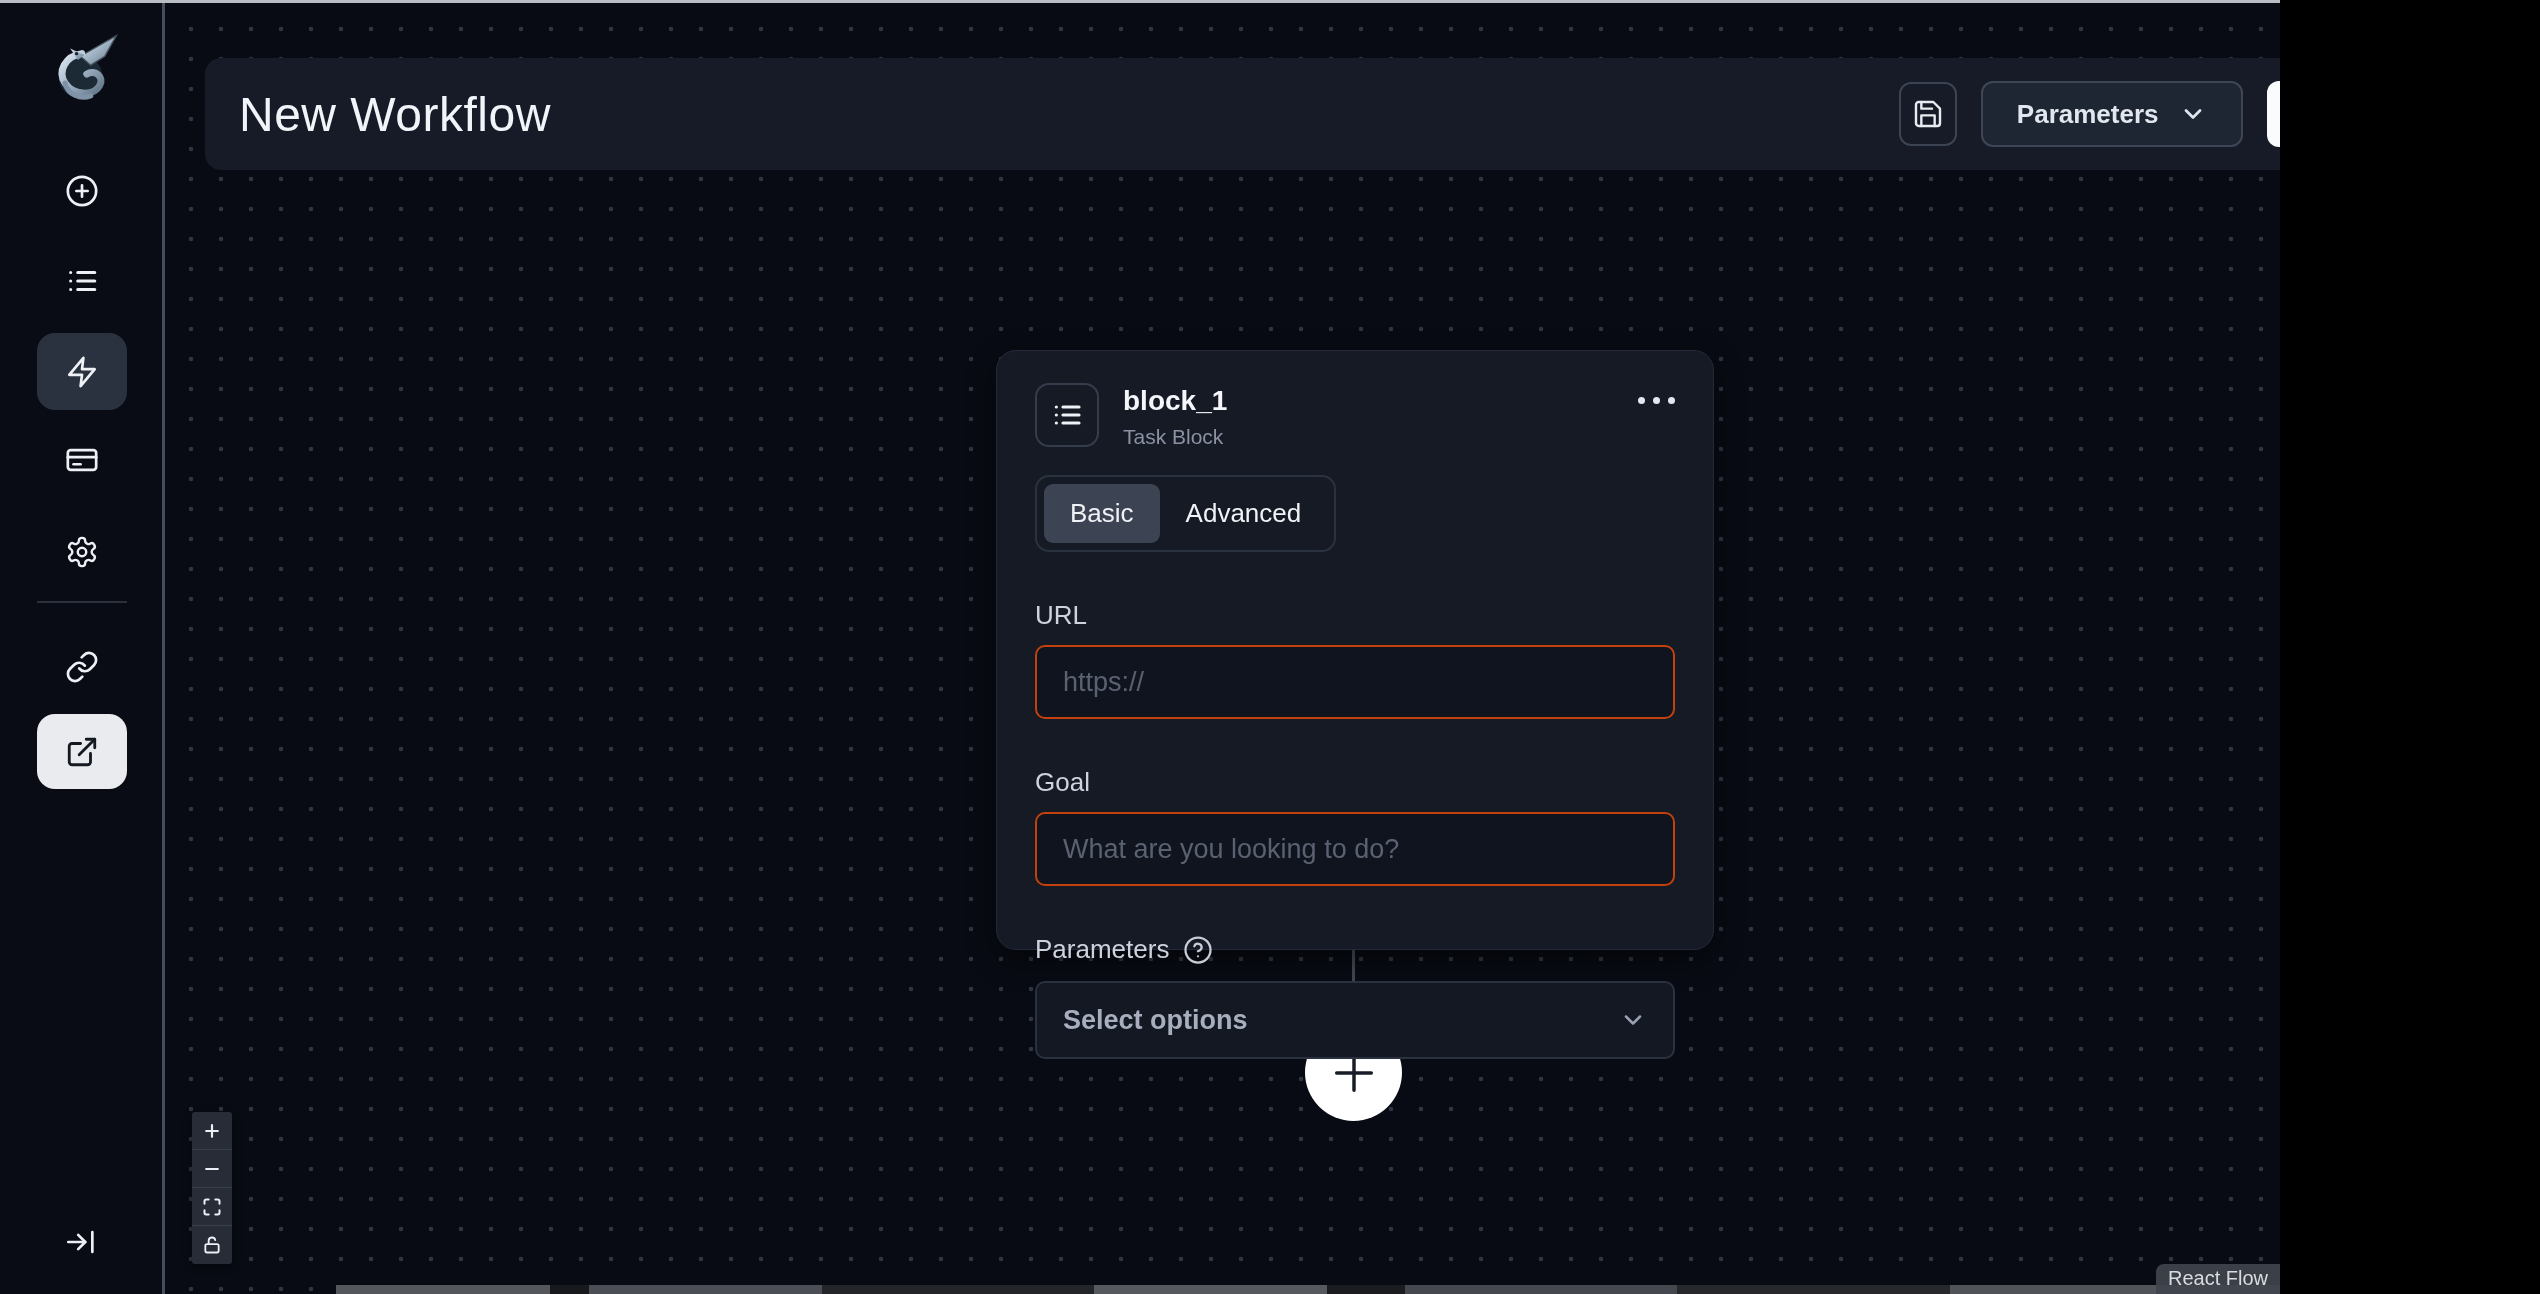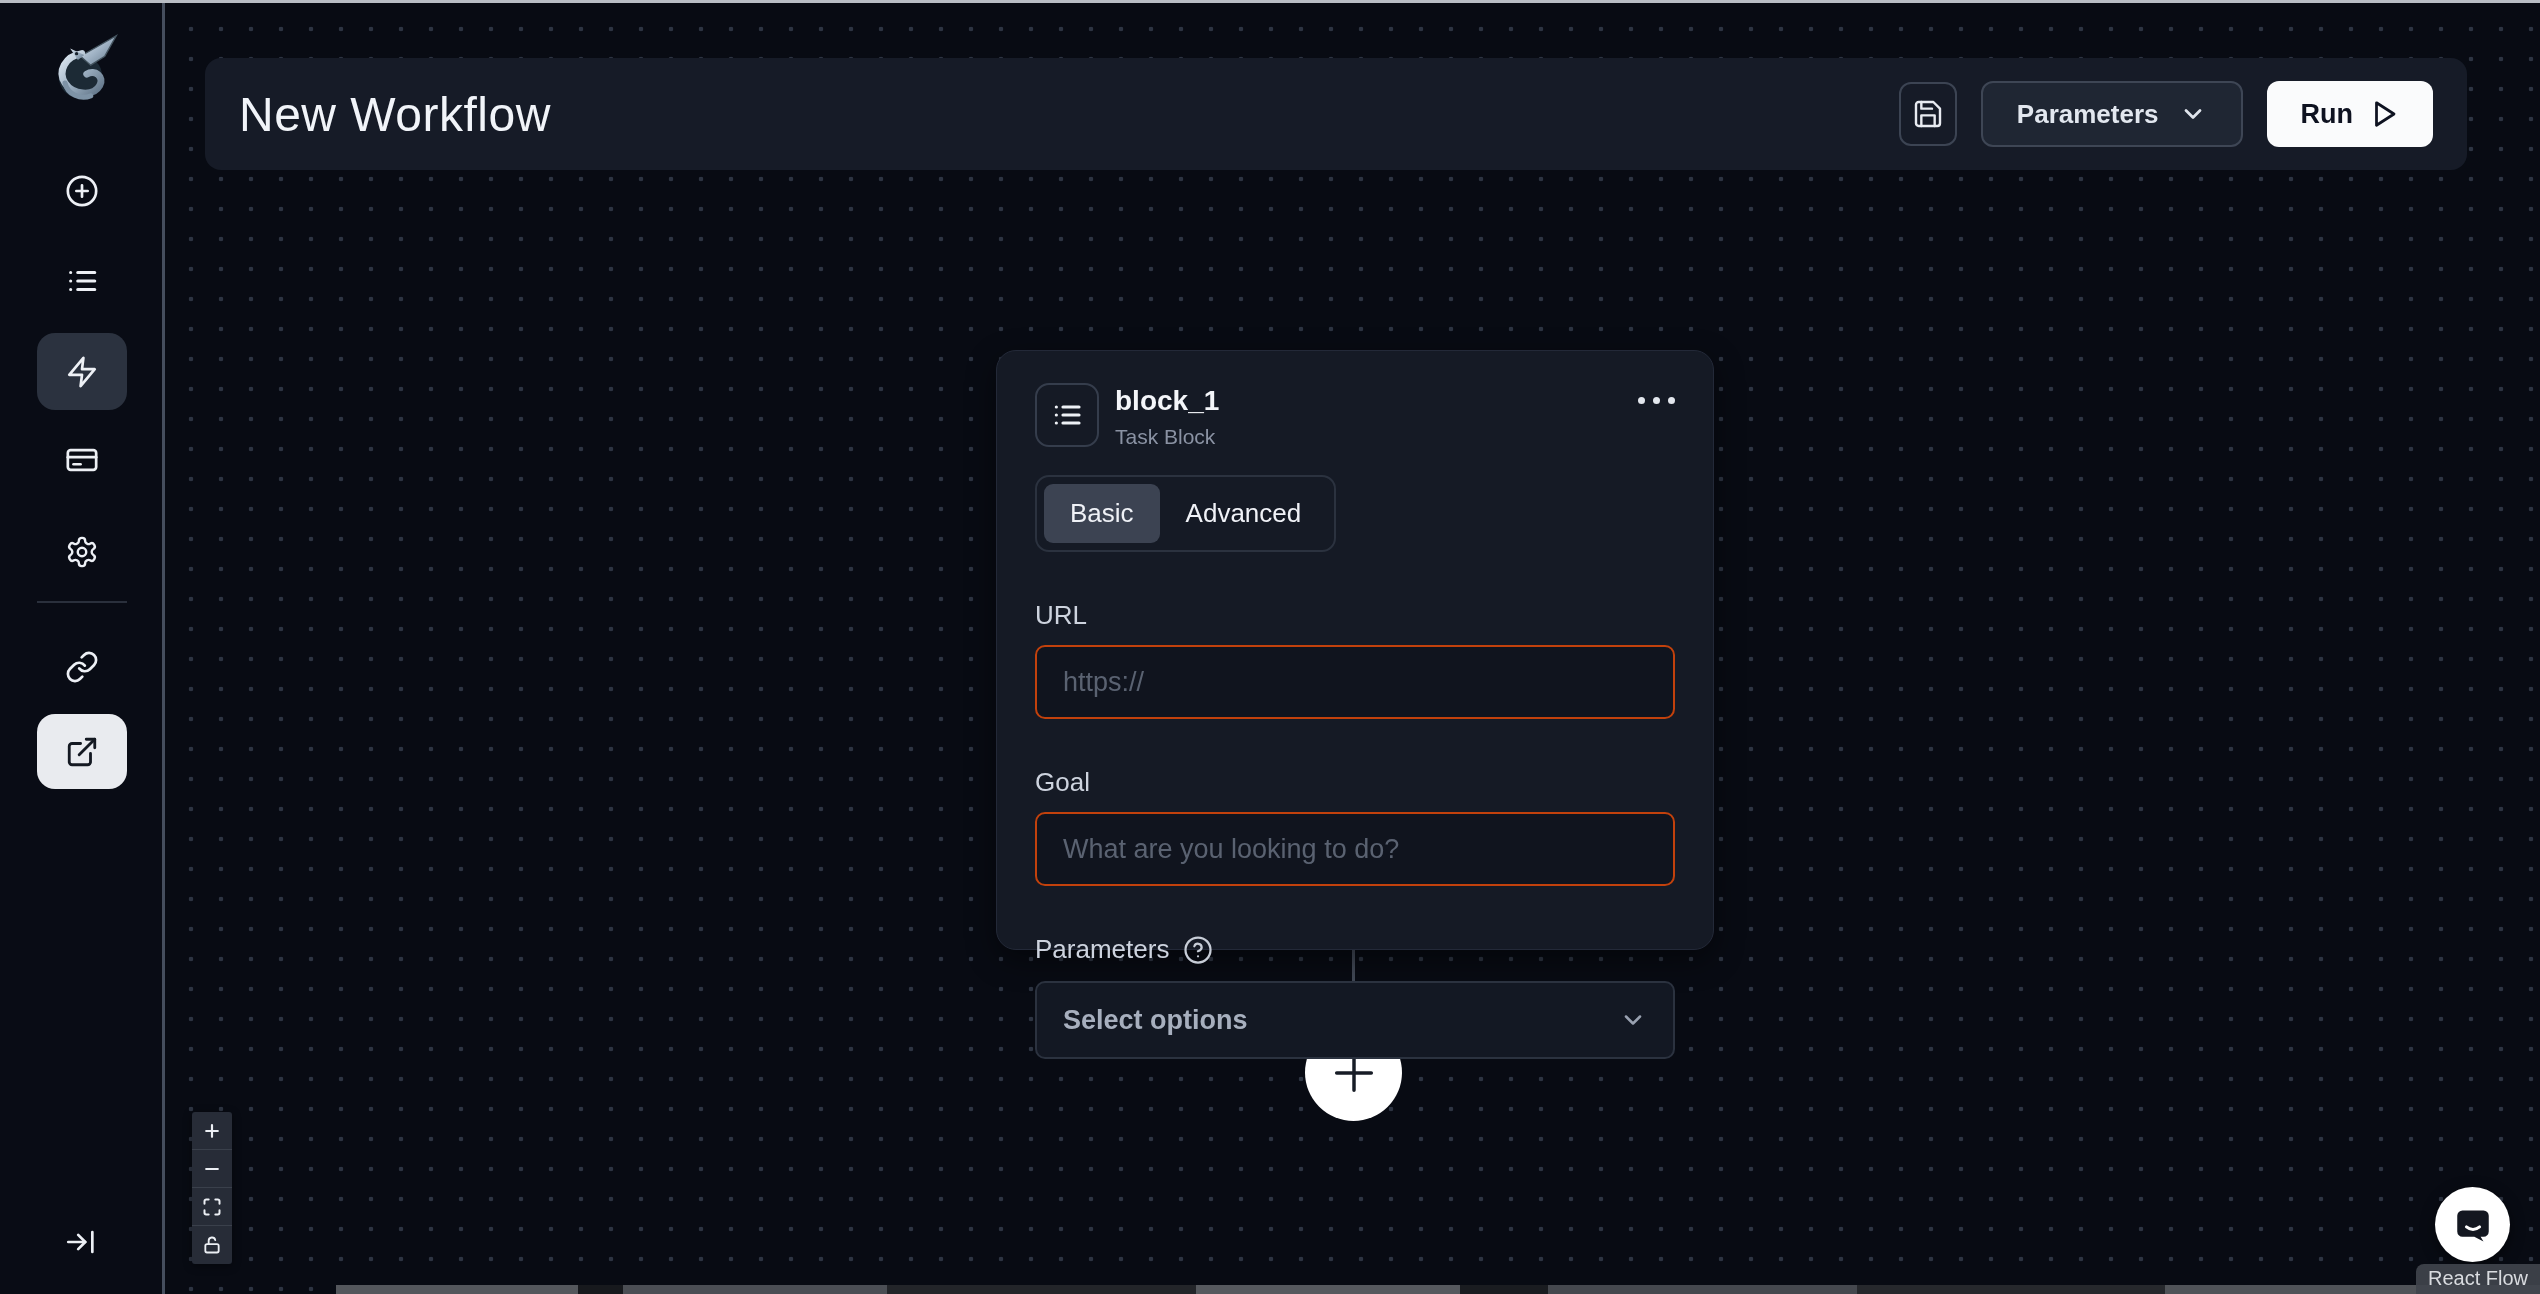--- a/index.html
+++ b/index.html
@@ -1,20 +1,20 @@
 <!DOCTYPE html>
 <html><head>
 <meta charset="utf-8">
 <style>
   * { margin:0; padding:0; box-sizing:border-box; }
   html,body { background:#000; }
   body { font-family:"Liberation Sans", sans-serif; }
 
   #screen {
-    position:relative; width:2540px; height:1294px;
+    position:relative; width:2280px; height:1294px;
     background:#080b13; overflow:hidden;
   }
 
   
   .topline { position:absolute; top:0; left:0; width:100%; height:3px; background:#b9bdc4; z-index:60; }
 
   
   .canvas {
     position:absolute; left:168px; top:0; right:0; bottom:0;
     background-color:#080b13;
@@ -68,21 +68,21 @@
     background:#151a25; border:1px solid #232938; border-radius:20px; z-index:10;
     box-shadow:0 10px 30px rgba(0,0,0,.45);
     padding:32px 38px; cursor:grab;
   }
   .card-head { display:flex; align-items:flex-start; }
   .card-iconbox {
     width:64px; height:64px; border:2px solid #353d4c; border-radius:14px;
     display:flex; align-items:center; justify-content:center; color:#eef1f6;
   }
   .card-iconbox svg { width:32px; height:32px; }
-  .card-titles { margin-left:16px; padding-top:2px; }
+  .card-titles { margin-left:24px; padding-top:2px; }
   .card-title { font-size:28px; font-weight:600; color:#f4f6fa; }
   .card-subtitle { margin-top:8px; font-size:21px; color:#8a92a3; }
   .dots-menu { margin-left:auto; display:flex; gap:8px; padding-top:14px; cursor:pointer; }
   .dots-menu i { width:7px; height:7px; border-radius:50%; background:#e3e7ee; }
 
   .tabs {
     margin-top:26px; display:inline-flex; align-items:center;
     border:2px solid #2b323f; border-radius:14px; padding:7px;
   }
   .tab { font-size:26px; color:#f0f2f7; padding:14px 26px; border-radius:9px; cursor:pointer;text-align:center; }

